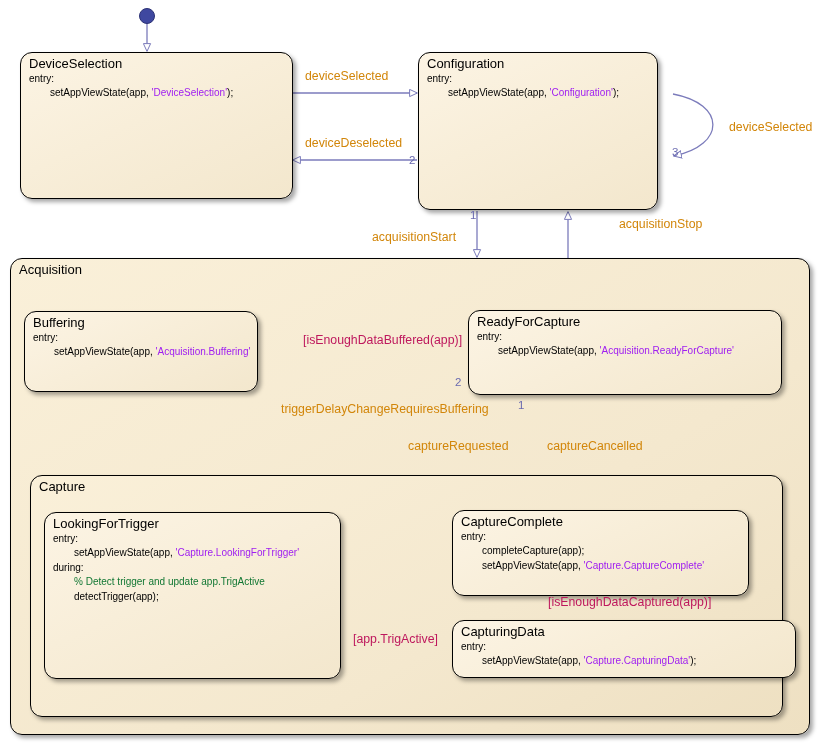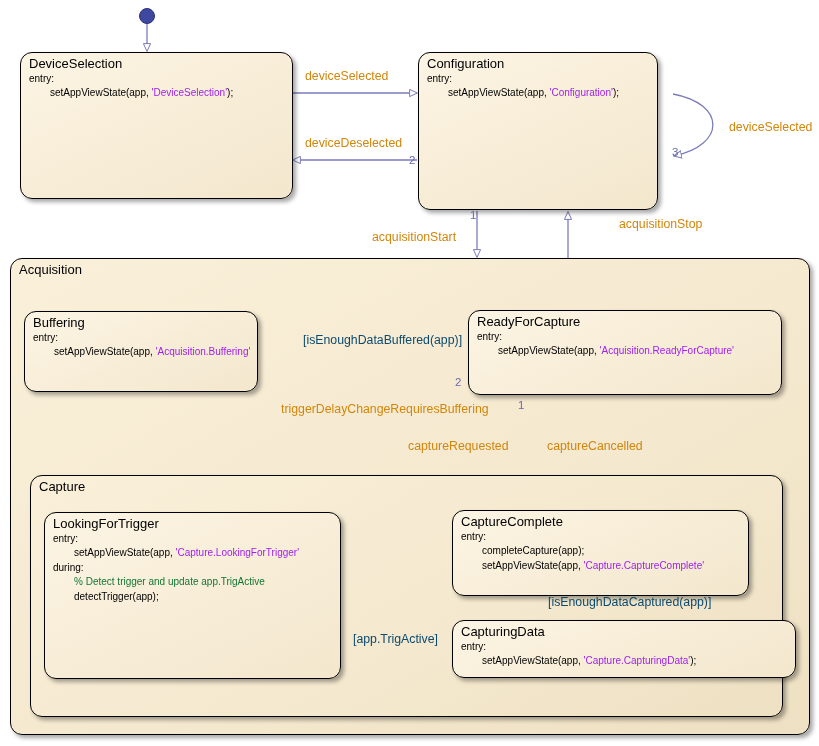--- a/index.html
+++ b/index.html
@@ -65,21 +65,21 @@
 
   
   .tlabel {
     position: absolute;
     font-size: 12.3px;
     line-height: 13px;
     color: #d2860a;
     white-space: nowrap;
   }
   .tlabel.guard {
-    color: #0c4a6e;
+    color: #be185d;
   }
   .junction-num {
     position: absolute;
     font-size: 11.5px;
     color: #6a6ab0;
     white-space: nowrap;
   }
 </style>
 </head>
 <body>

